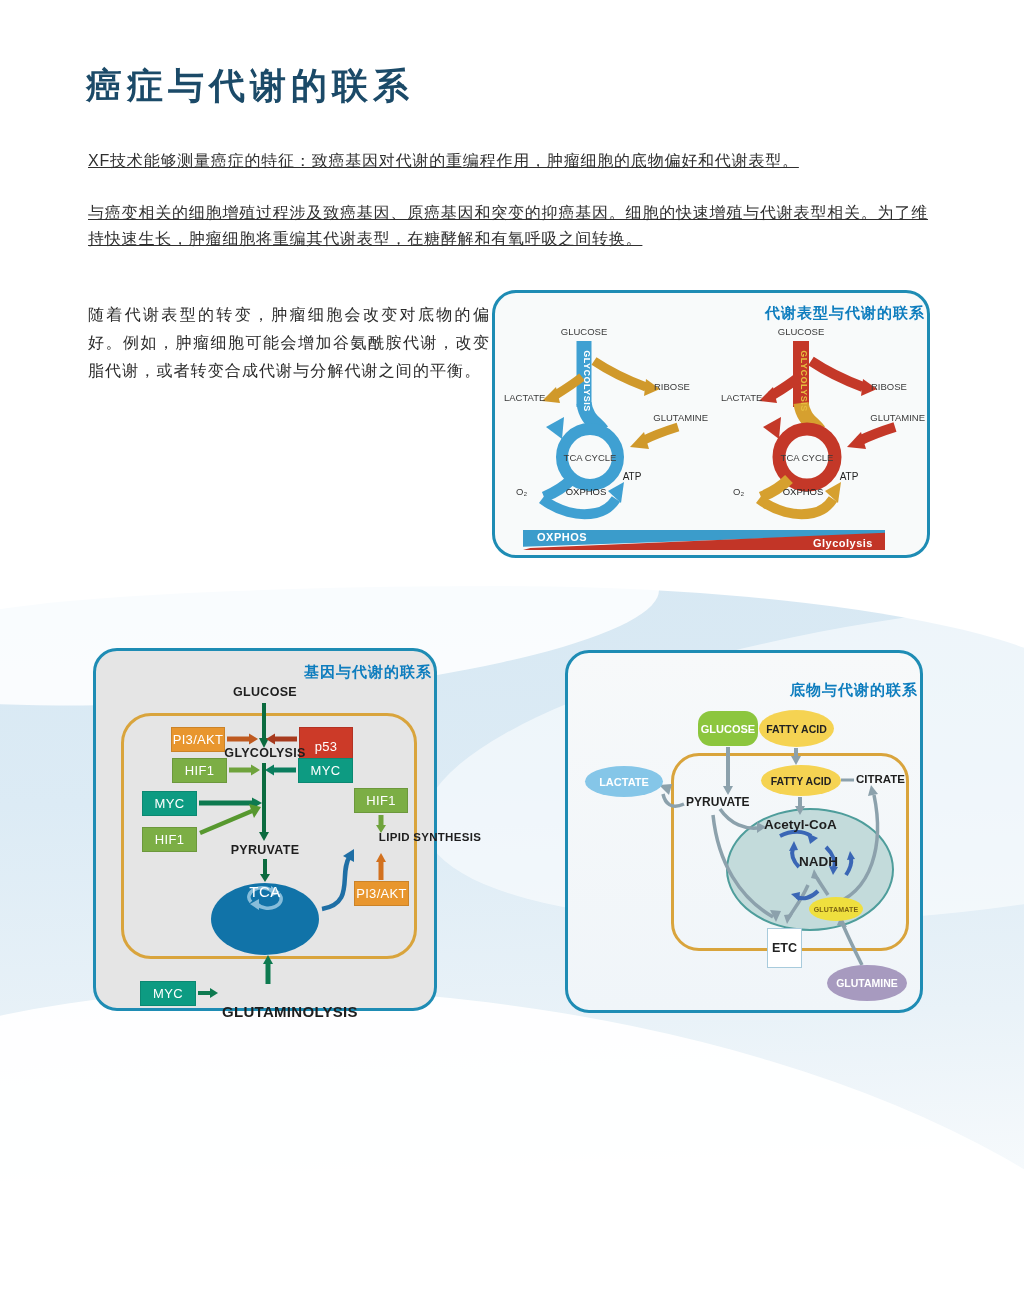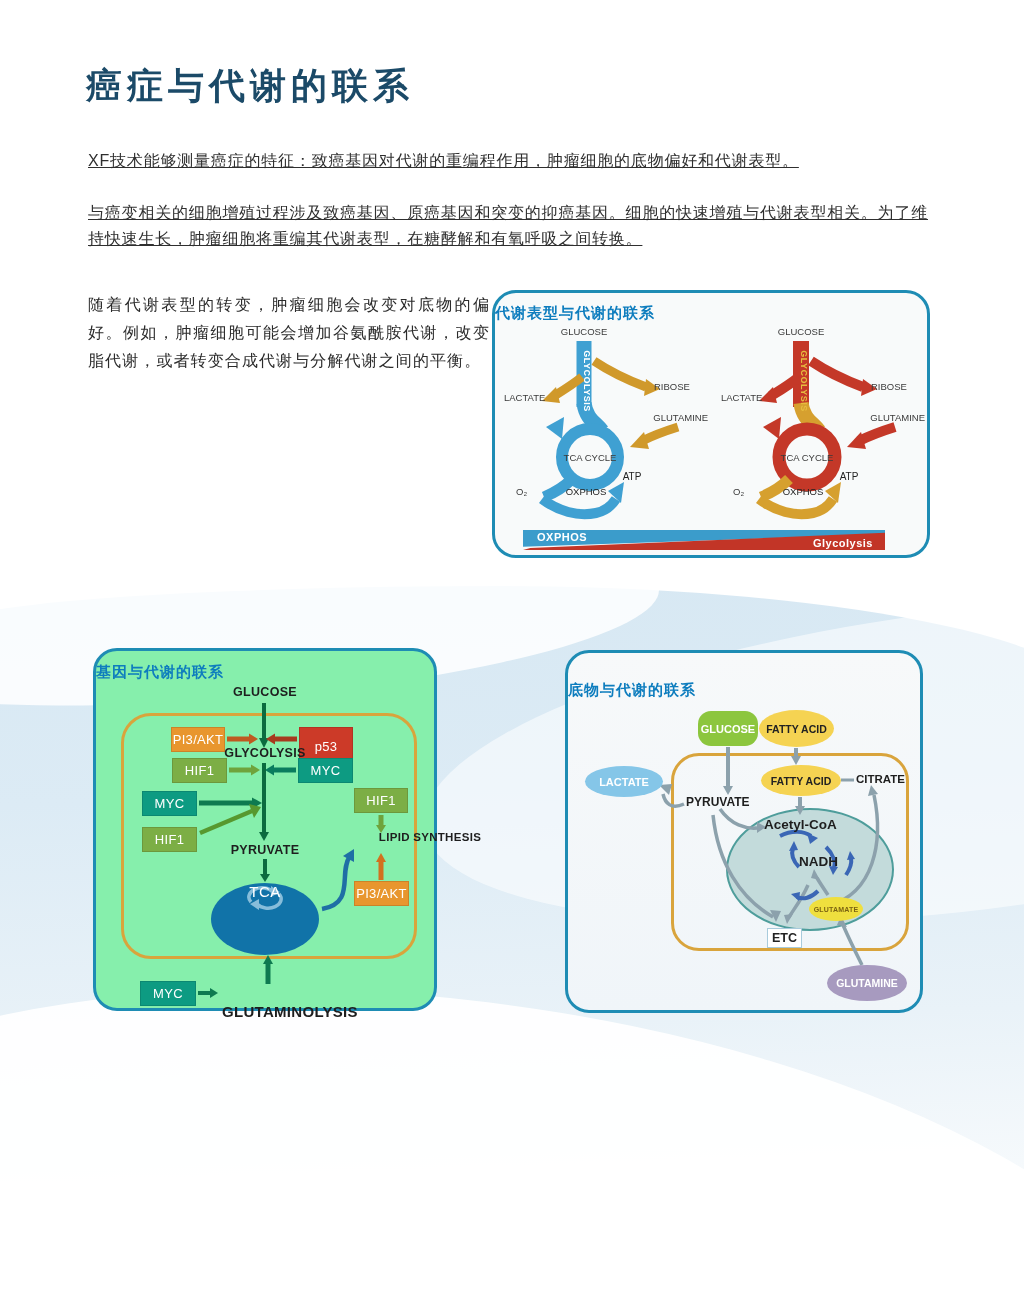--- a/index.html
+++ b/index.html
@@ -19,33 +19,33 @@
   .bg-swoosh{position:absolute;border-radius:50%;}
   .sw-a{left:-220px;top:540px;width:880px;height:160px;background:rgba(255,255,255,.85);transform:rotate(-4deg);}
   .sw-b{left:420px;top:610px;width:1100px;height:300px;background:rgba(255,255,255,.55);transform:rotate(-7deg);}
   .sw-c{left:-300px;top:1000px;width:1500px;height:620px;background:rgba(255,255,255,.92);transform:rotate(7deg);}
   
   .page-title{
     position:absolute;left:86px;top:62px;margin:0;
     font-size:36px;font-weight:bold;letter-spacing:5px;color:#1b4a68;
   }
   .intro{position:absolute;margin:0;font-size:16px;line-height:26px;letter-spacing:.8px;color:#2f2f2f;text-decoration:underline;}
-  .leftcol{position:absolute;left:88px;top:291px;width:402px;}
+  .leftcol{position:absolute;left:88px;top:301px;width:402px;}
   .leftcol p{margin:0 0 16px 0;font-size:16px;line-height:28px;letter-spacing:1.1px;color:#2b2b2b;text-align:justify;}
   
   .panel{position:absolute;border:3px solid #1e8cb4;border-radius:24px;box-sizing:border-box;}
-  .panel-title{position:absolute;left:0;right:16px;text-align:left;font-size:15px;font-weight:bold;color:#0e7dbe;letter-spacing:1px;}
+  .panel-title{position:absolute;left:0;right:2px;text-align:right;font-size:15px;font-weight:bold;color:#0e7dbe;letter-spacing:1px;}
   
   .phen-box{left:492px;top:290px;width:438px;height:268px;background:#f8fafa;}
   .grad-bar{position:absolute;left:28px;top:237px;width:362px;height:20px;}
   .grad-blue{position:absolute;inset:0;background:#3b9ccb;clip-path:polygon(0 0,100% 0,100% 22%,0 84%);}
   .grad-red{position:absolute;inset:0;background:#c23527;clip-path:polygon(2% 90%,100% 14%,100% 100%,0 100%);}
   .grad-label{position:absolute;font-size:11px;font-weight:600;color:#ffffff;letter-spacing:.5px;}
   
-  .gene-box{left:93px;top:648px;width:344px;height:363px;background:#86efac;}
+  .gene-box{left:93px;top:648px;width:344px;height:363px;background:#e5e5e5;}
   .cell-rect{position:absolute;border:3px solid #d9a43c;border-radius:30px;box-sizing:border-box;}
   .gnode{
     position:absolute;display:flex;align-items:center;justify-content:center;
     color:#ffffff;font-size:13px;letter-spacing:.3px;border:1px solid rgba(0,0,0,.12);box-sizing:border-box;
   }
   .orange{background:#e8962e;} .rednode{background:#cc3a28;}
   .green{background:#7cae45;} .teal{background:#0d9b82;}
   .dlabel{position:absolute;font-size:12.5px;font-weight:600;color:#1e1e1e;letter-spacing:.3px;}
   .tca-ellipse{
     position:absolute;left:115px;top:232px;width:108px;height:72px;border-radius:50%;
@@ -53,21 +53,21 @@
   }
   .tca-text{position:absolute;color:#fff;font-size:15px;letter-spacing:.5px;}
   
   .sub-box{left:565px;top:650px;width:358px;height:363px;background:linear-gradient(180deg,#f7f9fa 0%,#f0f5f9 100%);}
   .snode{position:absolute;display:flex;align-items:center;justify-content:center;box-sizing:border-box;}
   .mito{
     position:absolute;left:158px;top:155px;width:168px;height:123px;border-radius:50%;
     background:#c3dbdb;border:2.5px solid #4e9d9b;box-sizing:border-box;
   }
   .slabel{position:absolute;font-weight:600;color:#1e1e1e;}
-  .etc-tag{position:absolute;background:#ffffff;border:1.5px solid #a8cbdc;padding:2px 4px;font-size:12.5px;font-weight:600;color:#222;}
+  .etc-tag{position:absolute;background:#ffffff;border:1.5px solid #a8cbdc;padding:12px 4px;font-size:12.5px;font-weight:600;color:#222;}
   svg text{font-family:"Liberation Sans","DejaVu Sans",sans-serif;}
 </style>
 </head>
 <body>
 
 <div class="bg-band"></div>
 <div class="bg-swoosh sw-a"></div>
 <div class="bg-swoosh sw-b"></div>
 <div class="bg-swoosh sw-c"></div>
 

